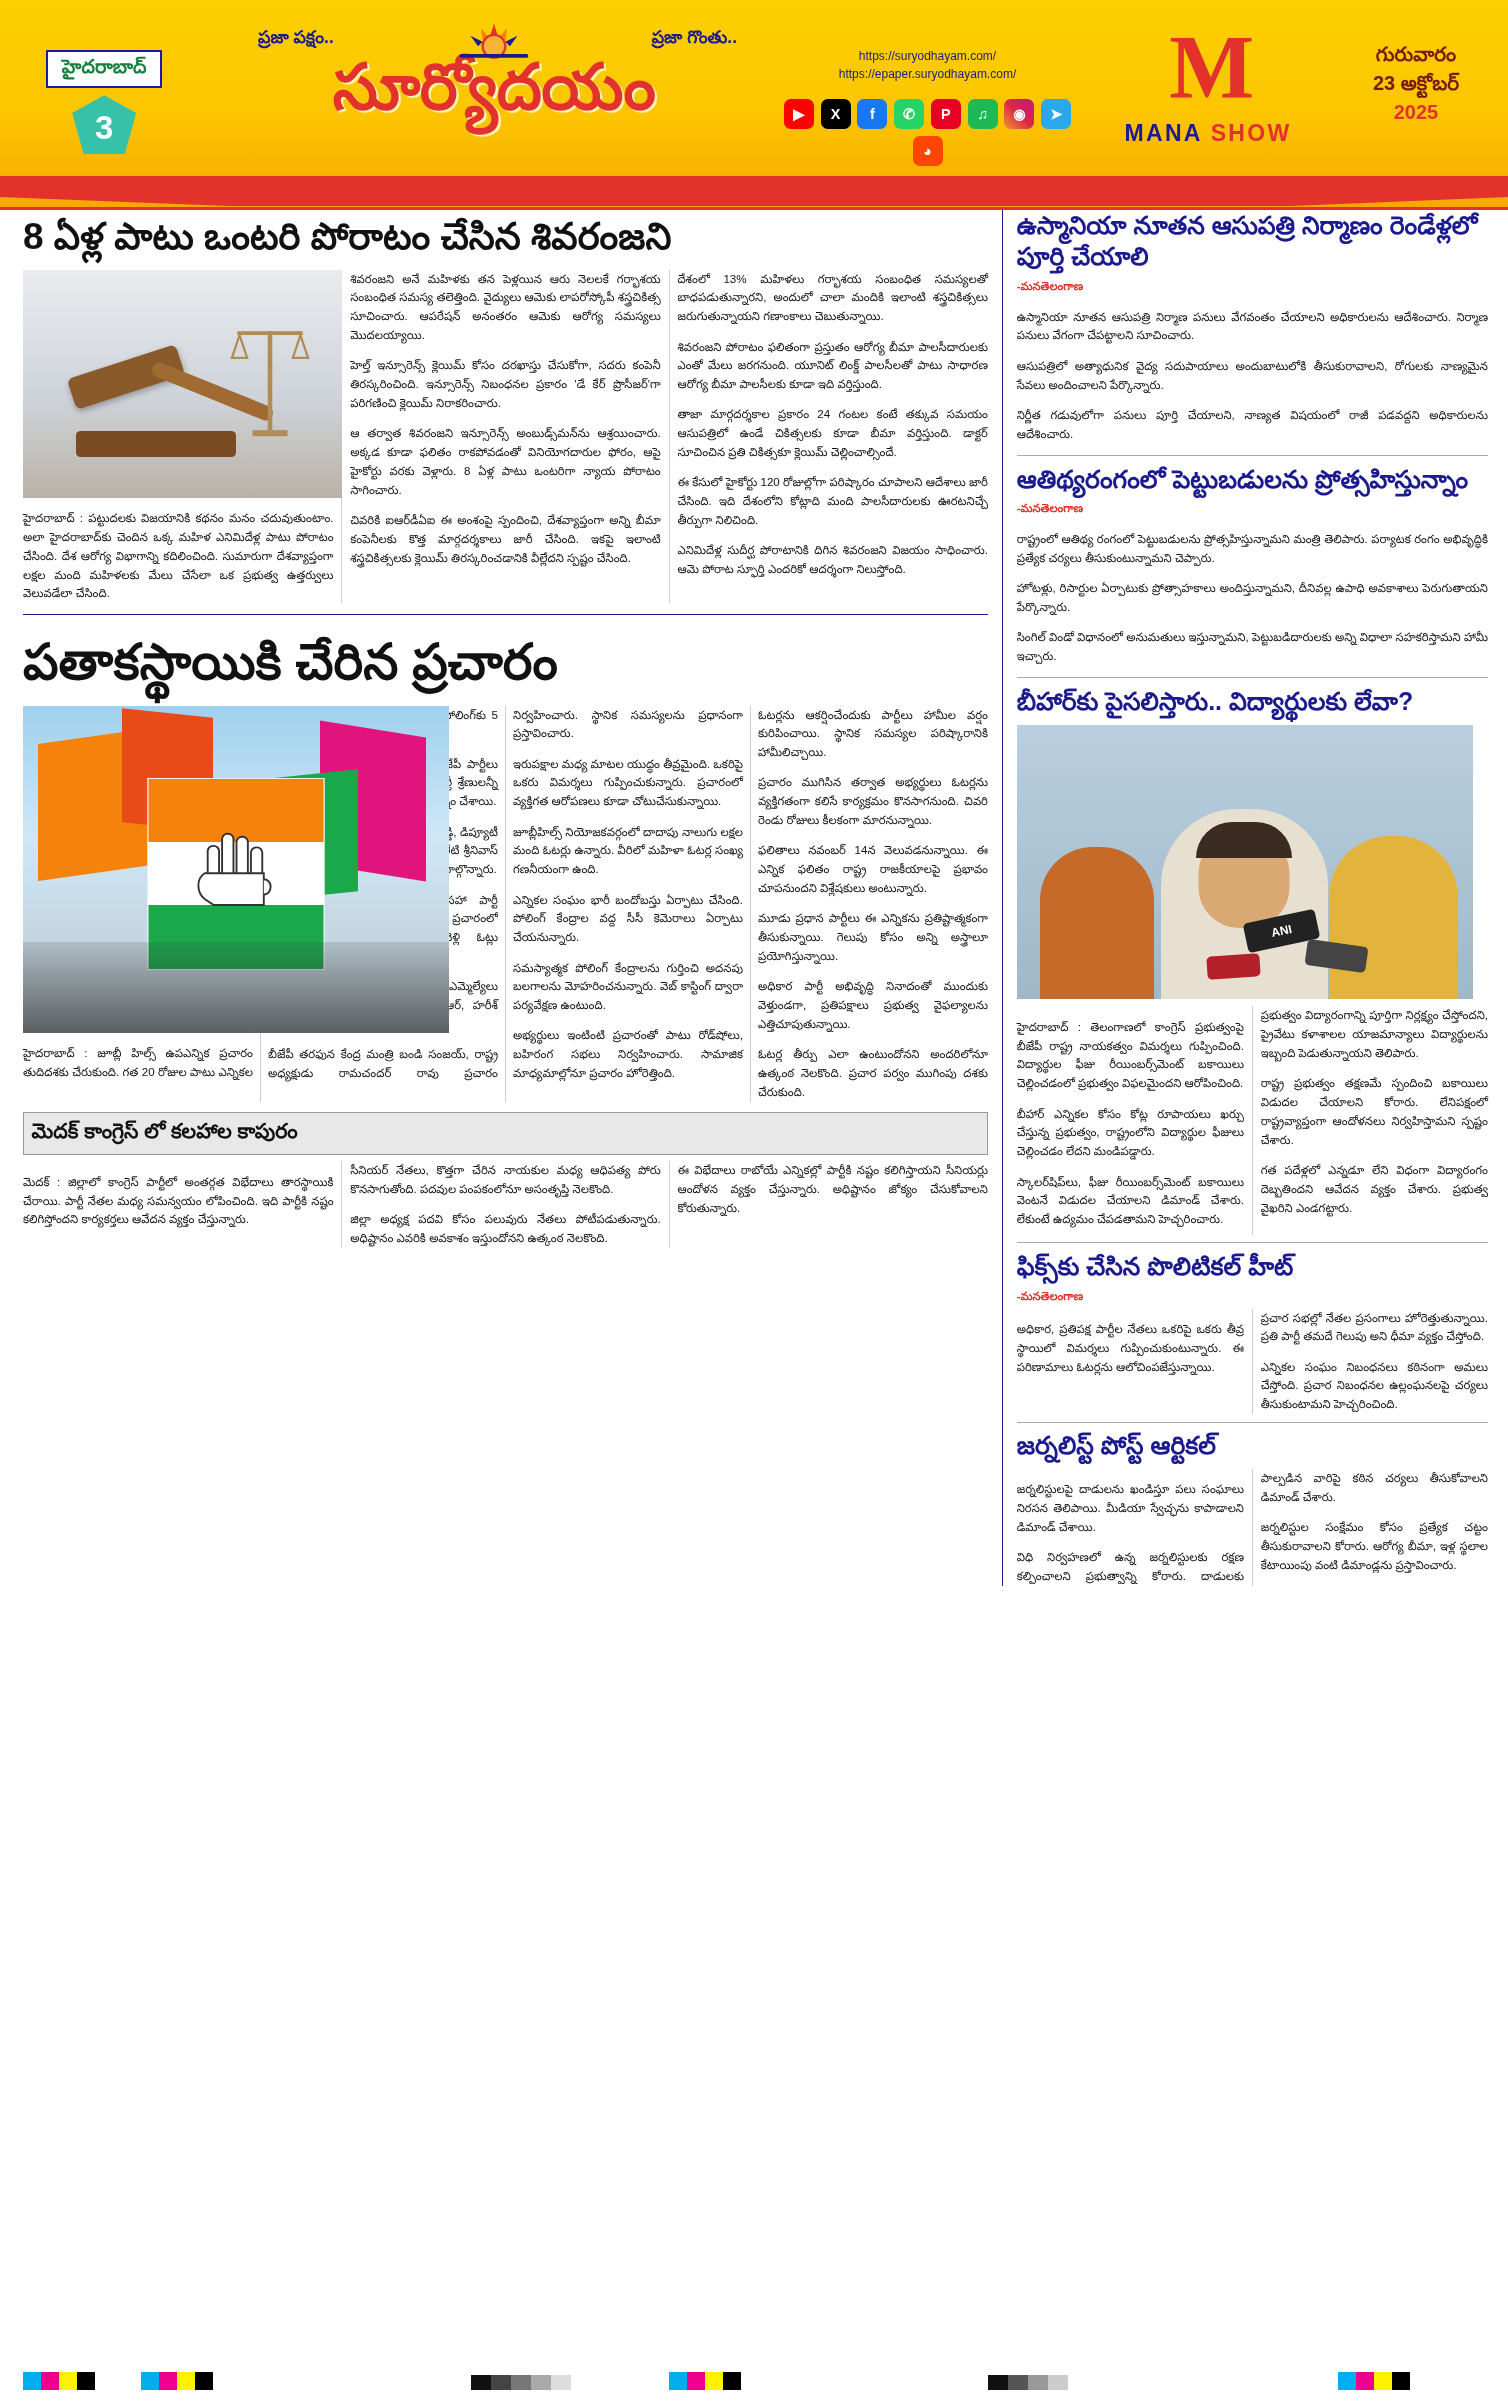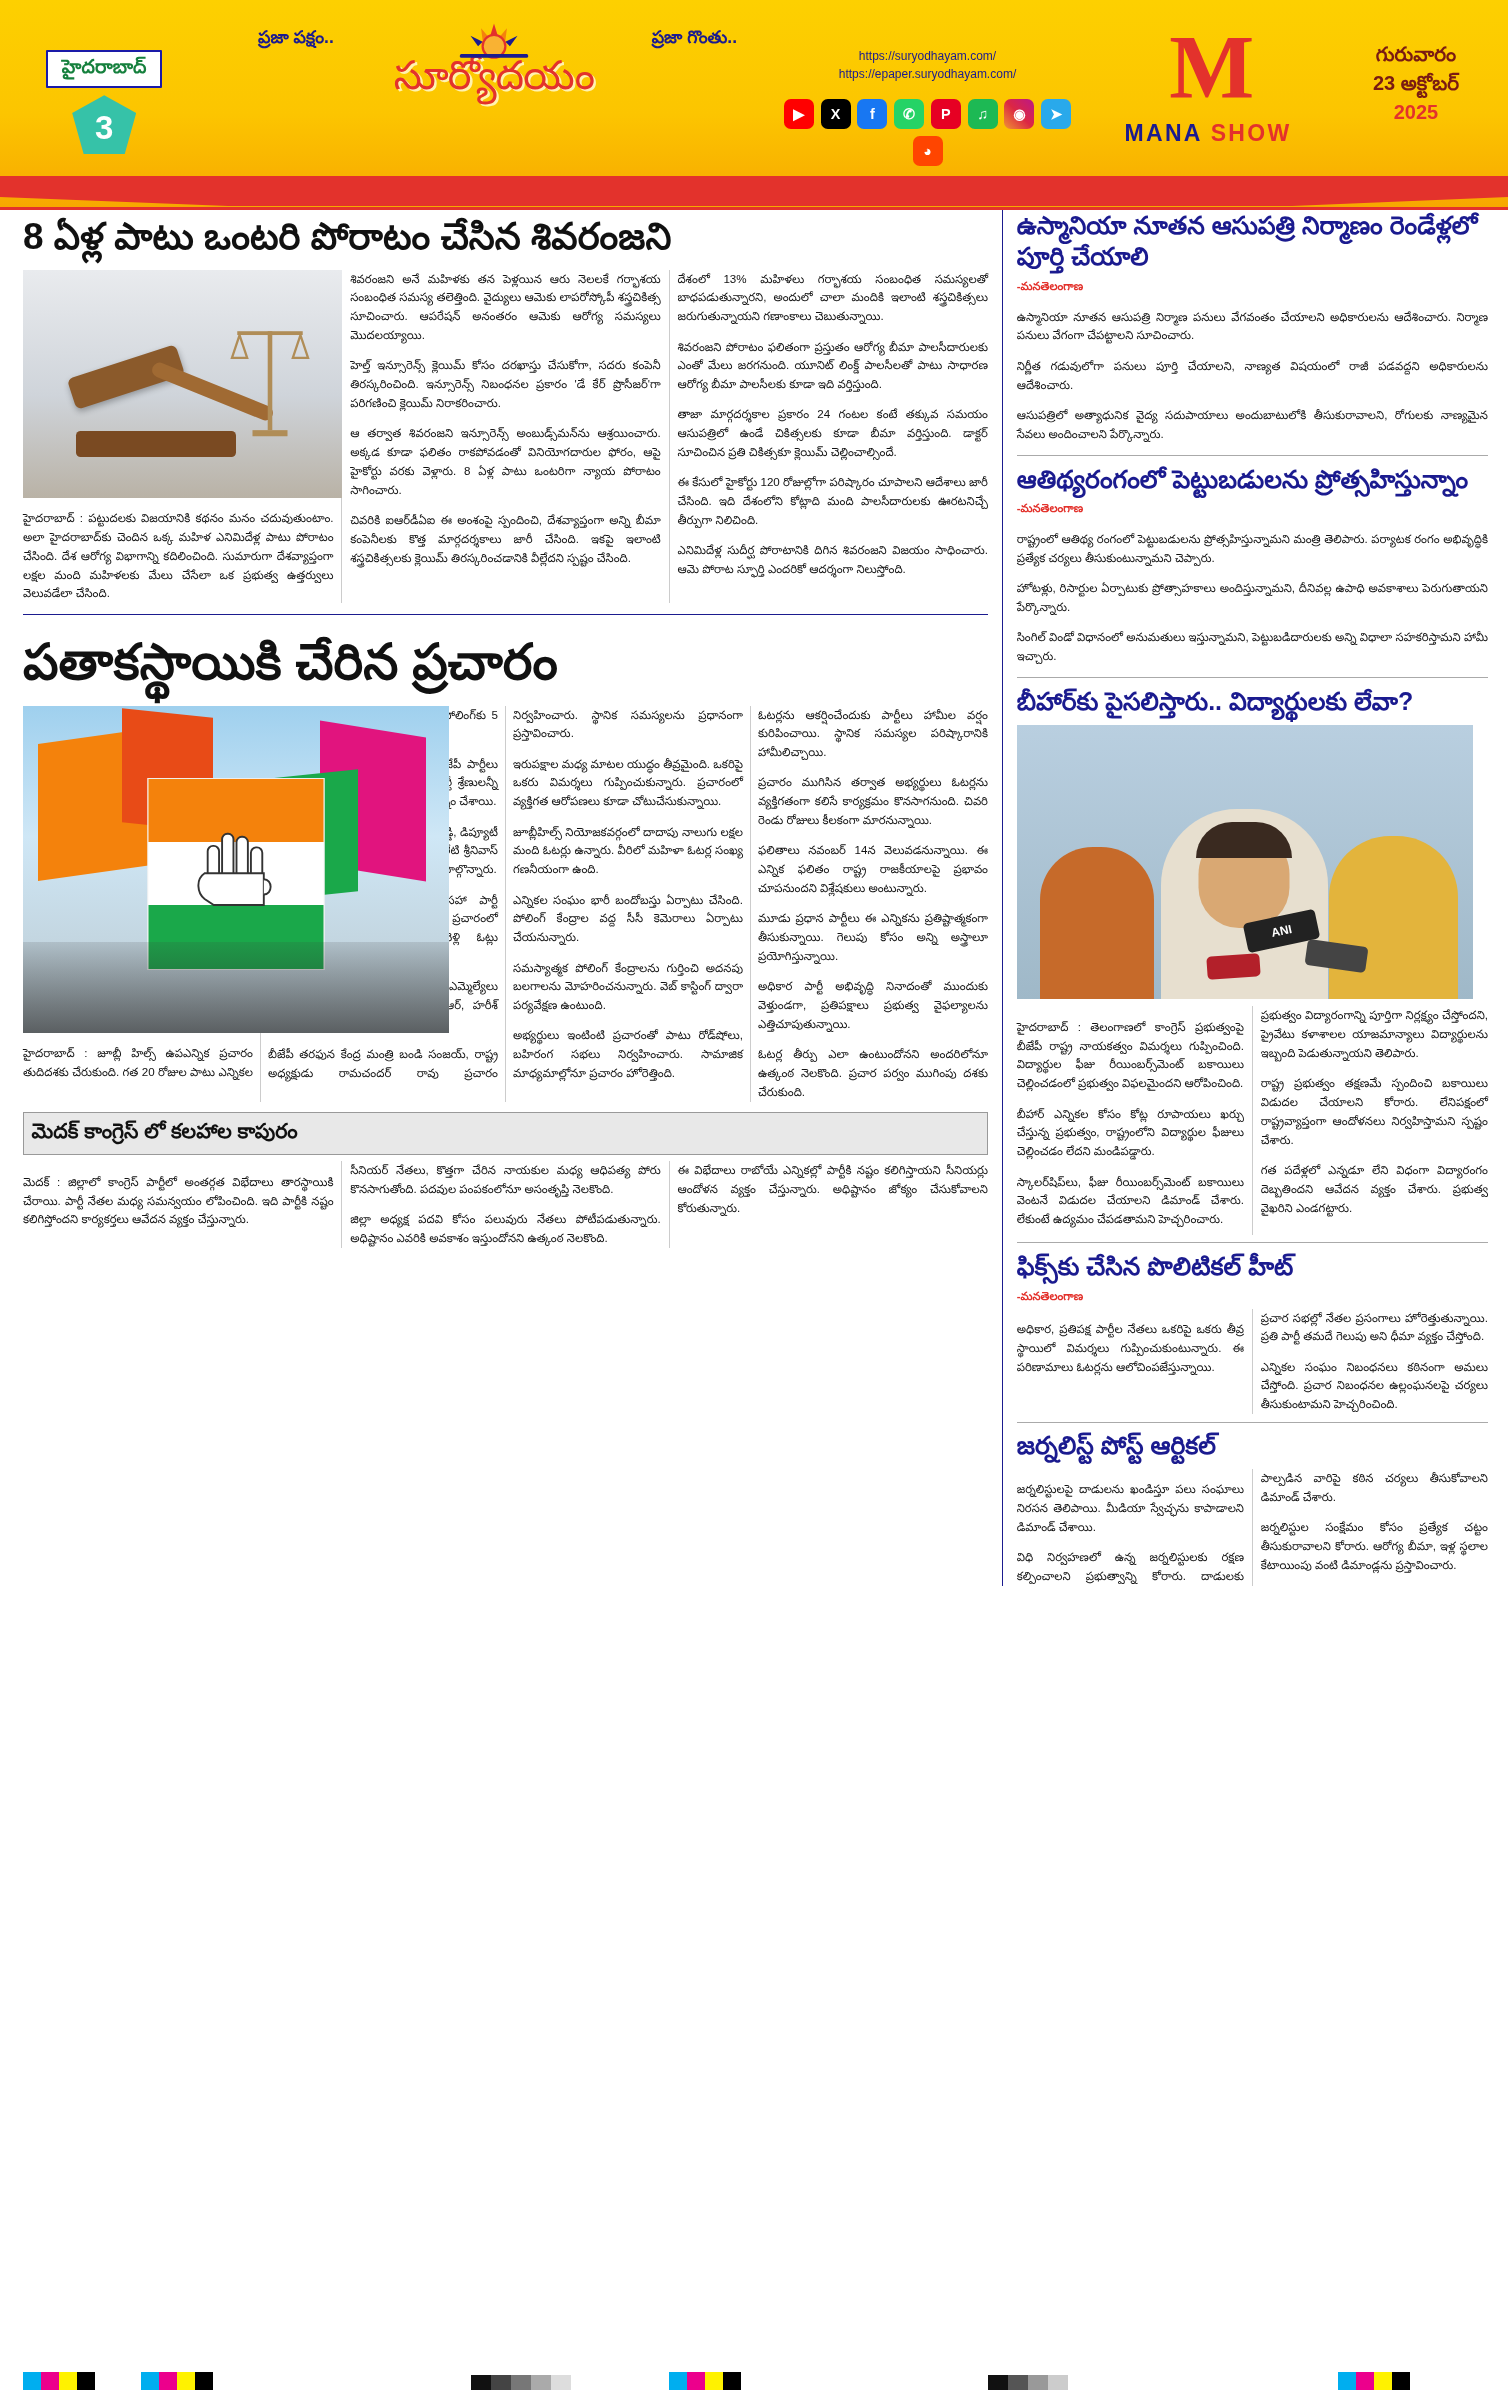--- a/index.html
+++ b/index.html
@@ -32,21 +32,21 @@
     position:absolute;left:228px;top:21px;width:532px;text-align:center;
   }
   .slogan-row{position:relative;height:30px;}
   .slogan-l{position:absolute;left:30px;top:6px;font-size:17.5px;color:#1b1b8f;font-weight:bold;}
   .slogan-r{position:absolute;right:23px;top:6px;font-size:17.5px;color:#1b1b8f;font-weight:bold;}
   .sun{
     position:absolute;left:50%;top:-4.6px;transform:translateX(-50%);
     width:99px;height:44px;
   }
   .title-te{
-    font-size:40px;color:#e3322c;font-weight:normal;letter-spacing:-0.8px;
+    font-size:64px;color:#e3322c;font-weight:bold;letter-spacing:-0.8px;
     text-shadow:2.3px 2.3px 0 #fff3b0;margin-top:3px;line-height:1.05;
   }
   .mh-urls{
     position:absolute;left:768px;top:47px;width:319px;text-align:center;
     font-size:12px;color:#1b1b8f;line-height:1.5;
   }
   .social{
     position:absolute;left:768px;top:99px;width:319px;
     display:flex;gap:6.8px;justify-content:center;flex-wrap:wrap;
   }
@@ -303,22 +303,22 @@
         <p class="txt">జిల్లా అధ్యక్ష పదవి కోసం పలువురు నేతలు పోటీపడుతున్నారు. అధిష్టానం ఎవరికి అవకాశం ఇస్తుందోనని ఉత్కంఠ నెలకొంది.</p>
         <p class="txt">ఈ విభేదాలు రాబోయే ఎన్నికల్లో పార్టీకి నష్టం కలిగిస్తాయని సీనియర్లు ఆందోళన వ్యక్తం చేస్తున్నారు. అధిష్టానం జోక్యం చేసుకోవాలని కోరుతున్నారు.</p>
       </div>
     </div>
 
     <div class="side-col">
 
       <h2 class="subhead">ఉస్మానియా నూతన ఆసుపత్రి నిర్మాణం రెండేళ్లలో పూర్తి చేయాలి</h2>
       <div class="byline">-మనతెలంగాణ</div>
       <p class="txt">ఉస్మానియా నూతన ఆసుపత్రి నిర్మాణ పనులు వేగవంతం చేయాలని అధికారులను ఆదేశించారు. నిర్మాణ పనులు వేగంగా చేపట్టాలని సూచించారు.</p>
+      <p class="txt">ఆసుపత్రిలో అత్యాధునిక వైద్య సదుపాయాలు అందుబాటులోకి తీసుకురావాలని, రోగులకు నాణ్యమైన సేవలు అందించాలని పేర్కొన్నారు.</p>
       <p class="txt">నిర్ణీత గడువులోగా పనులు పూర్తి చేయాలని, నాణ్యత విషయంలో రాజీ పడవద్దని అధికారులను ఆదేశించారు.</p>
-      <p class="txt">ఆసుపత్రిలో అత్యాధునిక వైద్య సదుపాయాలు అందుబాటులోకి తీసుకురావాలని, రోగులకు నాణ్యమైన సేవలు అందించాలని పేర్కొన్నారు.</p>
 
       <div class="thin-rule"></div>
 
       <h2 class="subhead">ఆతిథ్యరంగంలో పెట్టుబడులను ప్రోత్సహిస్తున్నాం</h2>
       <div class="byline">-మనతెలంగాణ</div>
       <p class="txt">రాష్ట్రంలో ఆతిథ్య రంగంలో పెట్టుబడులను ప్రోత్సహిస్తున్నామని మంత్రి తెలిపారు. పర్యాటక రంగం అభివృద్ధికి ప్రత్యేక చర్యలు తీసుకుంటున్నామని చెప్పారు.</p>
       <p class="txt">హోటళ్లు, రిసార్టుల ఏర్పాటుకు ప్రోత్సాహకాలు అందిస్తున్నామని, దీనివల్ల ఉపాధి అవకాశాలు పెరుగుతాయని పేర్కొన్నారు.</p>
       <p class="txt">సింగిల్ విండో విధానంలో అనుమతులు ఇస్తున్నామని, పెట్టుబడిదారులకు అన్ని విధాలా సహకరిస్తామని హామీ ఇచ్చారు.</p>
 
       <div class="thin-rule"></div>

